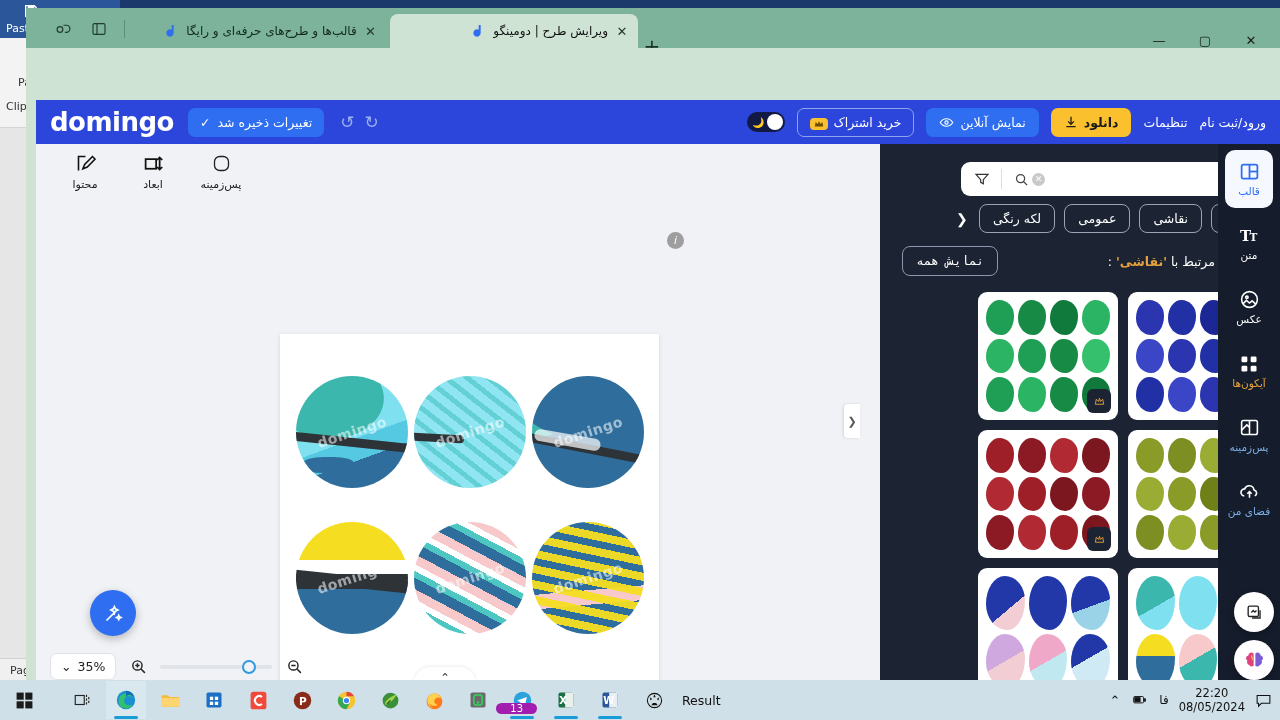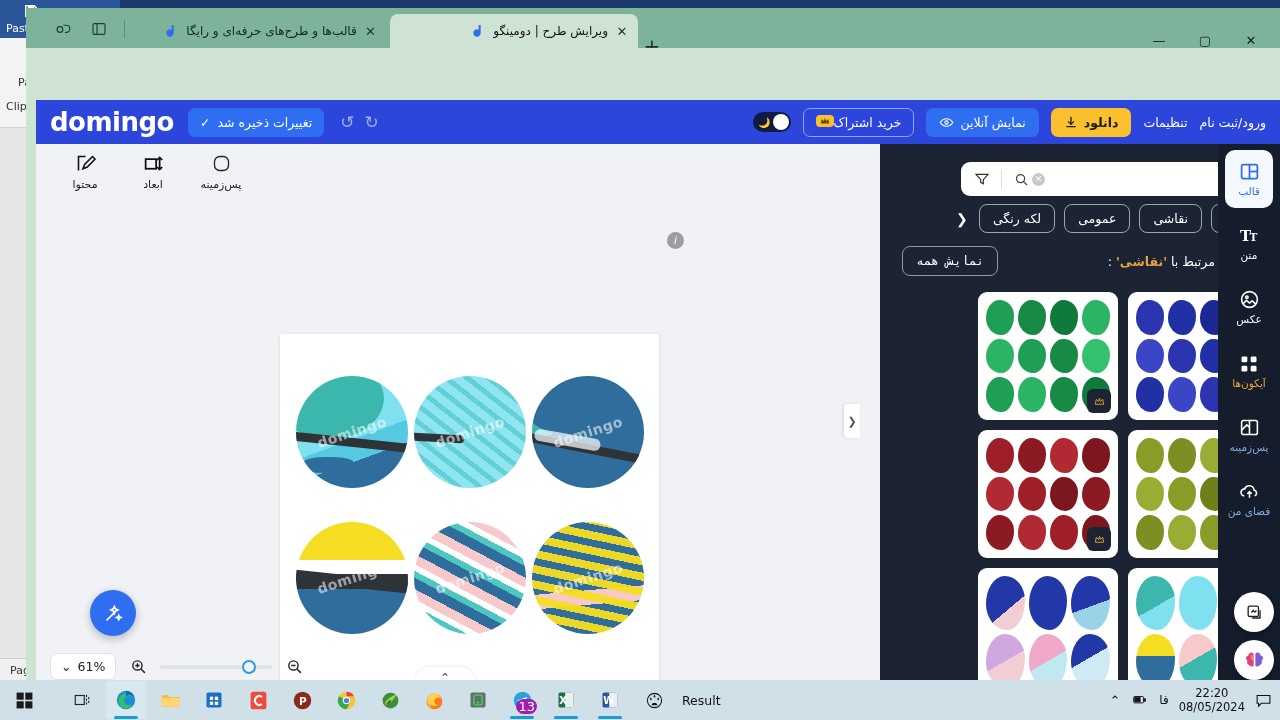--- a/index.html
+++ b/index.html
@@ -56,21 +56,21 @@
   
   .app { position: absolute; left: 10px; top: 92px; width: 1244px; height: 588px; background: #f0f2f5; overflow: hidden; }
   .app-header { position:absolute; left:0; top:0; width:1244px; height: 44px; background:#2c45db; display:flex; align-items:center; padding: 0 14px; }
   .logo { font-size: 26px; font-weight: 700; color:#fff; letter-spacing: -0.5px; font-family:"DejaVu Sans", sans-serif; }
   .saved-btn { margin-left: 14px; background:#2f6ef0; color:#fff; font-size: 12.5px; border-radius: 7px; padding: 7px 12px; display:flex; align-items:center; gap:7px; direction: rtl; border:none; }
   .undo-redo { display:flex; gap: 10px; margin-left: 16px; color:#9bb0f2; font-size: 17px; }
   .hdr-right { margin-left: auto; display:flex; align-items:center; gap: 12px; direction: rtl; }
   .hdr-link { color:#fff; font-size: 12.5px; }
   .btn-dl { background:#fbc02d; color:#1b1b1b; font-size:12.5px; font-weight:600; border-radius:7px; padding: 7px 13px; display:flex; align-items:center; gap:6px; }
   .btn-online { background:#2f6ef0; color:#fff; font-size:12.5px; border-radius:7px; padding:7px 13px; display:flex; align-items:center; gap:6px; }
-  .btn-sub { background:transparent; color:#fff; font-size:12.5px; border:1px solid #8fa3ee; border-radius:7px; padding: 6px 12px; display:flex; align-items:flex-start; position:relative; }
+  .btn-sub { background:transparent; color:#fff; font-size:12.5px; border:1px solid #8fa3ee; border-radius:7px; padding: 6px 12px; display:flex; align-items:flex-end; gap:6px; position:relative; }
   .crown-badge { background:#fbc02d; border-radius: 4px; padding: 1px 3px; font-size: 10px; color:#6b4d00; display:flex; align-items:center; }
   .toggle { width: 38px; height: 20px; border-radius: 10px; background:#101a45; position:relative; display:flex; align-items:center; }
   .toggle .knob { position:absolute; right: 2px; width:16px; height:16px; border-radius:50%; background:#fff; }
   .toggle .moon { position:absolute; left: 6px; font-size: 10px; color:#fff; }
 
   
   .edit-toolbar { position:absolute; left: 26px; top: 52px; display:flex; gap: 22px; direction: rtl; }
   .tool { display:flex; flex-direction:column; align-items:center; gap: 4px; width: 46px; }
   .tool .ic { height: 22px; display:flex; align-items:center; justify-content:center; color:#222; }
   .tool .lb { font-size: 11px; color:#1d1d1d; }
@@ -131,21 +131,21 @@
   .taskbar { position:absolute; left:0; bottom:0; width:1280px; height: 40px; background:#cfe0e8; display:flex; align-items:center; }
   .start { width: 48px; height: 40px; display:flex; align-items:center; justify-content:center; }
   .tb-search { width: 250px; height: 28px; background:#fff; border:1px solid #b9c9d2; display:flex; align-items:center; padding: 0 8px; gap: 8px; margin-left: 2px; }
   .tb-search span { font-size: 12.5px; color:#333; }
   .tb-apps { display:flex; align-items:center; gap: 4px; margin-left: 14px; }
   .tb-app { width: 40px; height: 38px; display:flex; align-items:center; justify-content:center; position:relative; }
   .tb-app.running::after { content:''; position:absolute; bottom: 0; left: 8px; right: 8px; height: 3px; background:#1a9cd8; border-radius:2px; }
   .tb-app.edge-act { background:#d9e8ef; }
   .tray { margin-left:auto; display:flex; align-items:center; gap: 10px; padding-right: 8px; }
   .clock { font-size: 11.5px; color:#111; text-align:center; line-height: 1.25; }
-  .tb-badge { position:absolute; bottom: 5px; right: 5px; background:#a21caf; color:#fff; font-size:13px; border-radius: 8px; padding: 0 2px; }
+  .tb-badge { position:absolute; bottom: 5px; right: 5px; background:#a21caf; color:#fff; font-size:10px; border-radius: 8px; padding: 0 14px; }
   .result-label { font-size: 12.5px; color:#111; margin-left: 4px; }
   svg { display:block; }
 </style>
 </head>
 <body>
 
 <div id="root">
 
   <div class="word-bg">
     <div class="word-ribbon-top"></div>
@@ -436,21 +436,21 @@
         <div class="magic-btn">
           <svg viewBox="0 0 24 24" width="21" height="21" fill="none" stroke="#fff" stroke-width="1.9">
               <path d="M4 20L15 9M13 4l1.2 2.6L17 8l-2.8 1.4L13 12l-1.2-2.6L9 8l2.8-1.4z"></path>
               <path d="M18 14l.8 1.7 1.7.8-1.7.8-.8 1.7-.8-1.7-1.7-.8 1.7-.8z"></path>
             </svg>
         </div>
 
         <div class="zoom-bar">
           <div class="zoom-chip">
             <span>⌄</span>
-            <span>61%</span>
+            <span>35%</span>
           </div>
           <div class="zoom-ic">
             <svg viewBox="0 0 24 24" width="17" height="17" fill="none" stroke="#222" stroke-width="2">
                 <circle cx="10.5" cy="10.5" r="6.5"></circle>
                 <path d="M15.5 15.5L21 21M10.5 7.5v6M7.5 10.5h6"></path>
               </svg>
           </div>
           <div class="slider">
               <div class="handle"></div>
             </div>

